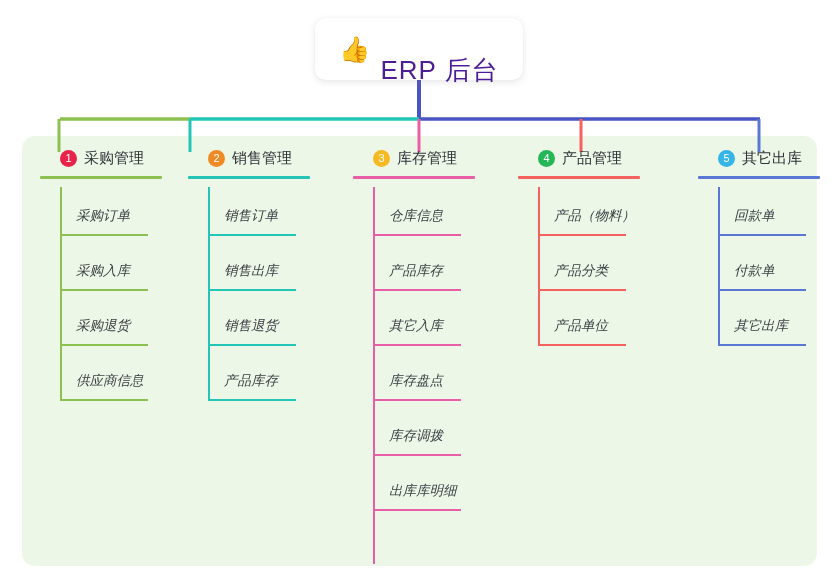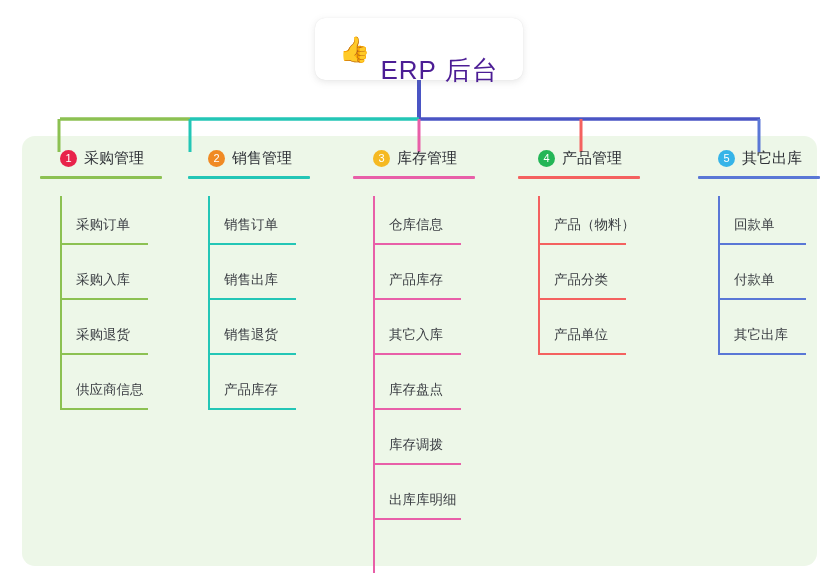--- a/index.html
+++ b/index.html
@@ -111,22 +111,23 @@
   .col-underline {
     height: 3px;
     margin-top: 6px;
     width: 122px;
     border-radius: 1px;
   }
 
   
   .leaves {
     position: relative;
-    margin-top: 17px;
+    margin-top: 8px;
     padding-left: 0;
+    font-style: italic;
   }
   .spine {
     position: absolute;
     left: 20px;
     top: 0;
     width: 2px;
   }
   .leaf {
     position: relative;
     height: 55px;

